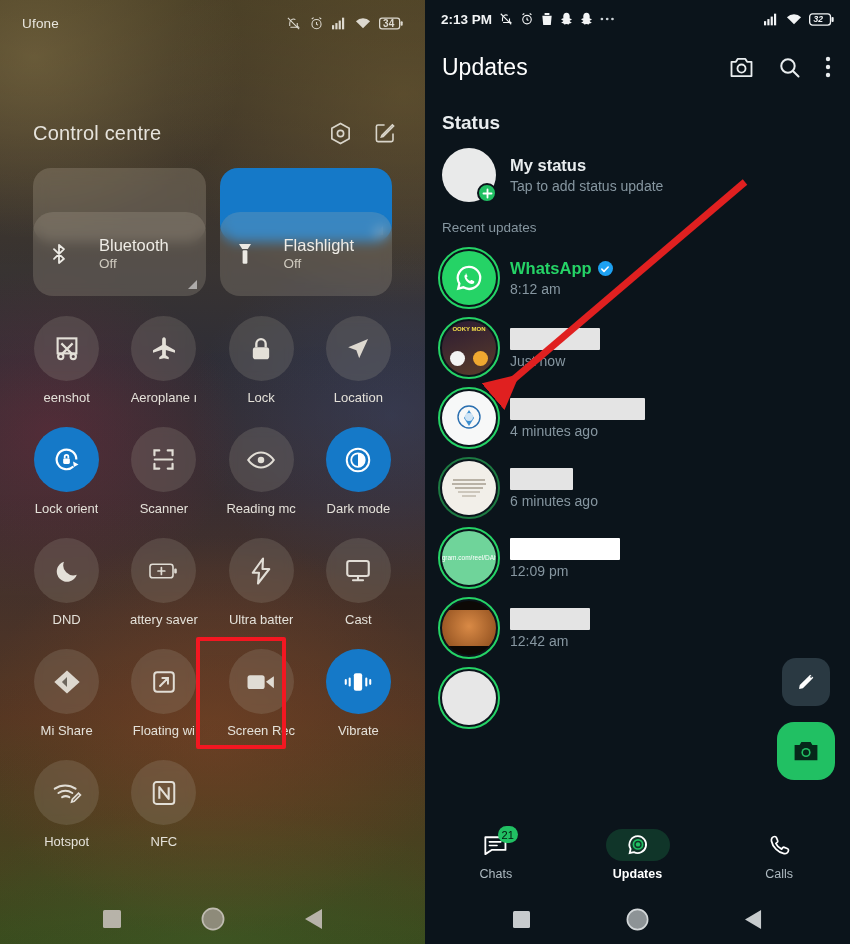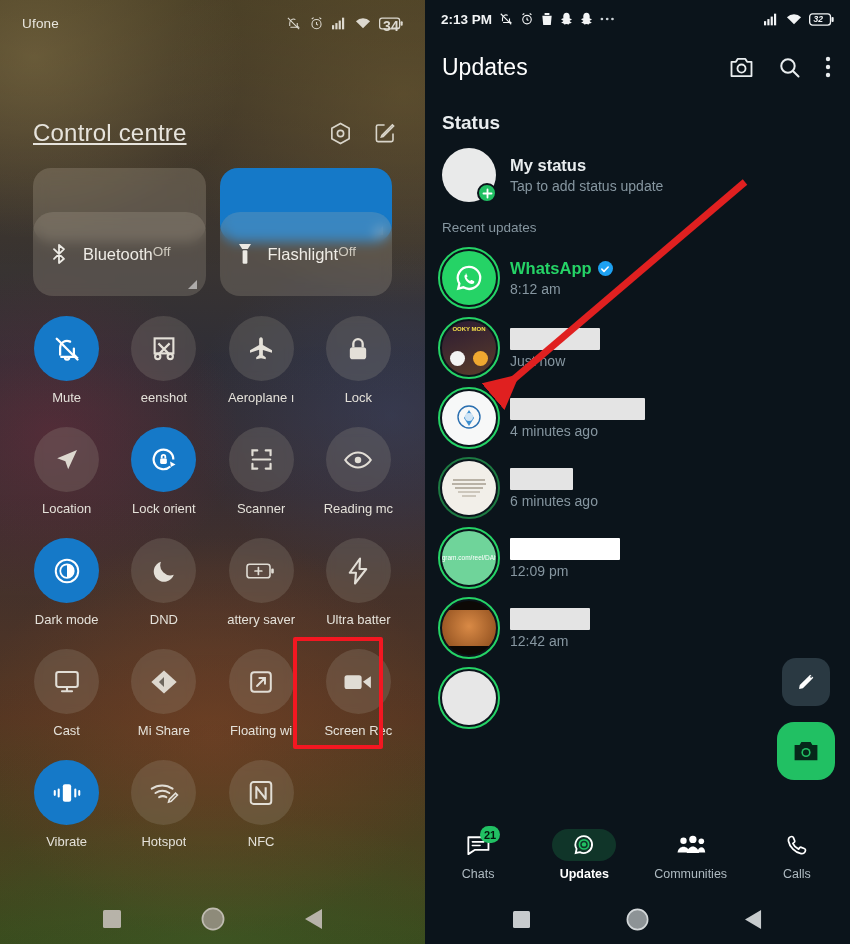--- a/index.html
+++ b/index.html
@@ -32,42 +32,42 @@
     padding:0 22px; color:#e9e6de; font-size:13.5px; letter-spacing:.2px; z-index:5;
   }
   .l-sb-icons{ display:flex; align-items:center; gap:8px; }
   .l-sb-icons svg{ display:block; }
 
   .cc-title-row{
     position:absolute; top:108px; left:0; right:0; height:50px;
     display:flex; align-items:center; justify-content:space-between;
     padding:0 28px 0 33px; z-index:5;
   }
-  .cc-title{ font-size:24px; color:#e6e3dc; font-weight:400; letter-spacing:.2px;text-decoration:underline; }
+  .cc-title{ font-size:20px; color:#e6e3dc; font-weight:400; letter-spacing:.2px; }
   .cc-actions{ display:flex; gap:20px; align-items:center; }
 
   .tiles{ position:absolute; top:168px; left:0; right:0; bottom:64px; z-index:4; }
 
   .big-row{ position:absolute; left:33px; right:33px; top:0; display:flex; gap:14px; }
   .big-tile{
     flex:1; height:74px; border-radius:18px; position:relative;
     background:rgba(188,178,160,.26); backdrop-filter:blur(8px);
   }
   .big-tile.blue{ background:#1579c8; }
   .big-tile .corner{
     position:absolute; right:9px; bottom:7px; width:0; height:0;
     border-left:9px solid transparent; border-bottom:9px solid rgba(235,235,235,.85);
   }
 
   .pair-row{ position:absolute; left:33px; right:33px; top:44px; display:flex; gap:14px; }
   .pair-tile{
     flex:1; height:84px; border-radius:20px; display:flex; align-items:center; gap:12px;
     padding:0 14px; position:relative; background:rgba(190,180,162,.22); backdrop-filter:blur(6px);
   }
-  .pair-tile .ptxt{ display:flex; flex-direction:row; line-height:1.25; }
+  .pair-tile .ptxt{ display:flex; flex-direction:column; line-height:1.25;margin-left:16px; }
   .pair-tile .pname{ font-size:16.5px; color:#efece6; }
   .pair-tile .pstate{ font-size:13.5px; color:#cfcabf; }
   .pair-tile .corner{
     position:absolute; right:9px; bottom:7px; width:0; height:0;
     border-left:9px solid transparent; border-bottom:9px solid rgba(235,235,235,.6);
   }
 
   .grid{
     position:absolute; left:18px; right:18px; top:148px;
     display:grid; grid-template-columns:repeat(4,1fr); row-gap:22px;
@@ -152,21 +152,21 @@
   .nav-item{ flex:1; display:flex; flex-direction:column; align-items:center; gap:6px; position:relative; }
   .nav-pill{
     width:64px; height:32px; border-radius:16px; display:flex;
     align-items:center; justify-content:center; position:relative;
   }
   .nav-pill.active{ background:#103529; }
   .nav-lbl{ font-size:12.5px; color:#aebac1; }
   .nav-item.active .nav-lbl{ color:#fff; font-weight:bold; }
   .badge{
     position:absolute; top:-3px; right:10px; min-width:20px; height:17px; padding:0 4px;
-    border-radius:9px; background:#21c063; color:#04150c; font-size:11px; font-weight:bold;
+    border-radius:9px; background:#21c063; color:#04150c; font-size:11px; font-weight:normal;
     display:flex; align-items:center; justify-content:center;
   }
 
   .navbar{
     position:absolute; left:0; right:0; bottom:0; height:50px;
     display:flex; align-items:center; justify-content:center; gap:96px;
   }
   .navbar.left-nav{ gap:80px; }
 
   .arrow-layer{ position:absolute; inset:0; pointer-events:none; z-index:30; }
@@ -196,21 +196,21 @@
           <rect x="12" y="0" width="2.6" height="14" fill="#ddd9cf"></rect>
         </svg>
         <svg width="16" height="13" viewBox="0 0 20 15">
           <path d="M10 13.4 1.2 4.6A12.4 12.4 0 0 1 18.8 4.6z" fill="#ddd9cf"></path>
         </svg>
         <span style="position:relative;display:inline-flex;align-items:center;">
           <svg width="24" height="13" viewBox="0 0 30 15">
             <rect x="0.8" y="0.8" width="25" height="13.4" rx="3" fill="none" stroke="#ddd9cf" stroke-width="1.6"></rect>
             <rect x="27" y="4.6" width="2.6" height="5.8" rx="1.2" fill="#ddd9cf"></rect>
           </svg>
-          <span style="position:absolute;left:4px;top:1px;font-size:14px;color:#ddd9cf;font-weight:bold;">34</span>
+          <span style="position:absolute;left:4px;top:1px;font-size:10px;color:#ddd9cf;font-weight:bold;">34</span>
         </span>
       </span>
     </div>
 
     <div class="cc-title-row">
       <div class="cc-title">Control centre</div>
       <div class="cc-actions">
         <svg width="25" height="25" viewBox="0 0 24 24">
           <path d="M12 2.4 20.3 7v10L12 21.6 3.7 17V7z" fill="none" stroke="#d9d5ca" stroke-width="1.6"></path>
           <circle cx="12" cy="12" r="3" fill="none" stroke="#d9d5ca" stroke-width="1.6"></circle>
@@ -249,30 +249,20 @@
           </svg>
           <span class="ptxt">
             <span class="pname">Flashlight</span>
             <span class="pstate">Off</span>
           </span>
         </div>
       </div>
 
       <div class="grid">
 
-        <div class="qs on">
-          <div class="bubble">
-            <svg width="30" height="30" viewBox="0 0 24 24">
-              <path d="M6.5 16.5V11a5.5 5.5 0 0 1 8-4.9M17.5 11.6v4.9l1.8 1.8H7.4" fill="none" stroke="#fff" stroke-width="1.8" stroke-linecap="round"></path>
-              <path d="M10.4 19.6a2 2 0 0 0 3.3 0" fill="none" stroke="#fff" stroke-width="1.8" stroke-linecap="round"></path>
-              <path d="M3.8 3.8 20.4 20.4" stroke="#fff" stroke-width="1.9" stroke-linecap="round"></path>
-            </svg>
-          </div>
-          <div class="lbl">Mute</div>
-        </div>
 
         <div class="qs">
           <div class="bubble">
             <svg width="30" height="30" viewBox="0 0 24 24">
               <rect x="4.5" y="3.5" width="15" height="12" fill="none" stroke="#e4e0d8" stroke-width="1.7"></rect>
               <path d="M7.5 7.5 16.5 16.5M16.5 7.5 7.5 16.5" stroke="#e4e0d8" stroke-width="1.7"></path>
               <circle cx="7" cy="18" r="2.1" fill="none" stroke="#e4e0d8" stroke-width="1.7"></circle>
               <circle cx="17" cy="18" r="2.1" fill="none" stroke="#e4e0d8" stroke-width="1.7"></circle>
             </svg>
           </div>
@@ -692,33 +682,20 @@
         <div class="nav-pill active">
           <svg width="24" height="24" viewBox="0 0 24 24">
             <path d="M12 3.2A8.4 8.4 0 0 0 4.6 15.9L3.7 20l4.2-.9A8.4 8.4 0 1 0 12 3.2z" fill="none" stroke="#fff" stroke-width="1.8"></path>
             <circle cx="12" cy="11.4" r="4.6" fill="none" stroke="#21c063" stroke-width="1.7"></circle>
             <circle cx="12" cy="11.4" r="2.2" fill="#21c063"></circle>
           </svg>
         </div>
         <div class="nav-lbl">Updates</div>
       </div>
 
-      <div class="nav-item">
-        <div class="nav-pill">
-          <svg width="30" height="22" viewBox="0 0 32 22">
-            <circle cx="8" cy="6.4" r="3.4" fill="#fff"></circle>
-            <circle cx="18" cy="5" r="3.9" fill="#fff"></circle>
-            <circle cx="27" cy="7" r="3" fill="#fff"></circle>
-            <path d="M1.6 19c.6-4 3.4-6.2 6.4-6.2s5.8 2.2 6.4 6.2z" fill="#fff"></path>
-            <path d="M11.4 19.6c.8-4.6 3.8-7 6.6-7s5.8 2.4 6.6 7z" fill="#fff"></path>
-            <path d="M22.6 19c.5-3.6 2.8-5.6 4.6-5.6s3.6 1.6 4 5.6z" fill="#fff"></path>
-          </svg>
-        </div>
-        <div class="nav-lbl">Communities</div>
-      </div>
 
       <div class="nav-item">
         <div class="nav-pill">
           <svg width="23" height="23" viewBox="0 0 24 24">
             <path d="M7.2 2.6c1 0 1.4.6 1.7 1.4l1.2 3c.3.8 0 1.3-.6 1.8l-1.3 1c1.2 2.8 3.2 4.8 6 6l1-1.3c.5-.6 1-.9 1.8-.6l3 1.2c.8.3 1.4.7 1.4 1.7 0 2.6-2.2 4-4.7 3.6C10.8 19.4 4.6 13.2 3.6 7.3 3.2 4.8 4.6 2.6 7.2 2.6z" fill="none" stroke="#fff" stroke-width="1.8" stroke-linejoin="round"></path>
           </svg>
         </div>
         <div class="nav-lbl">Calls</div>
       </div>
     </div>

